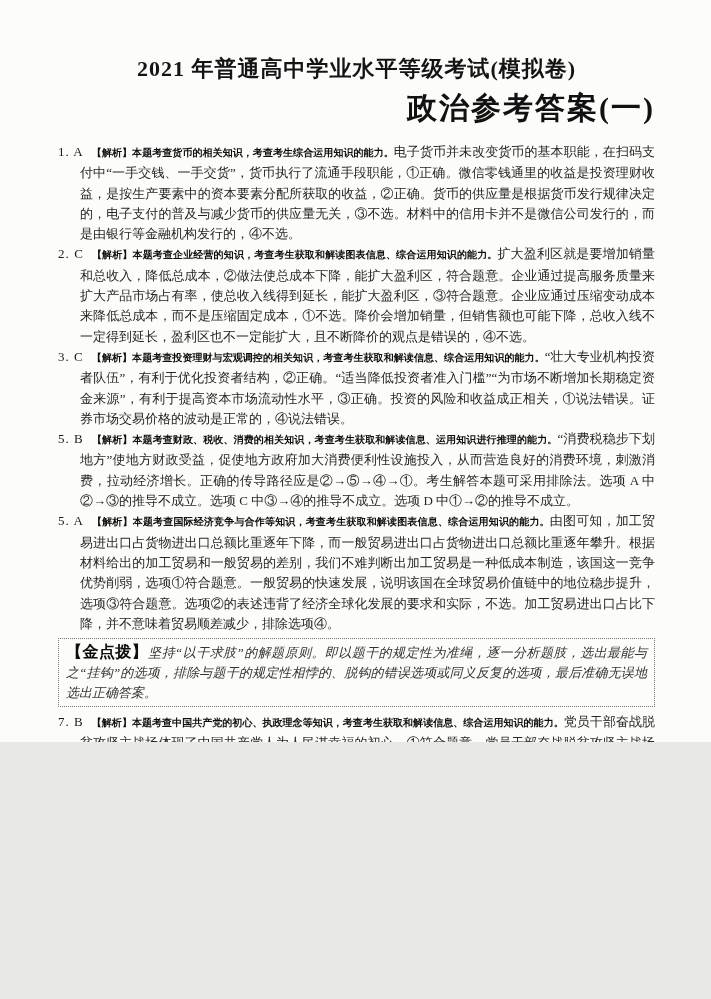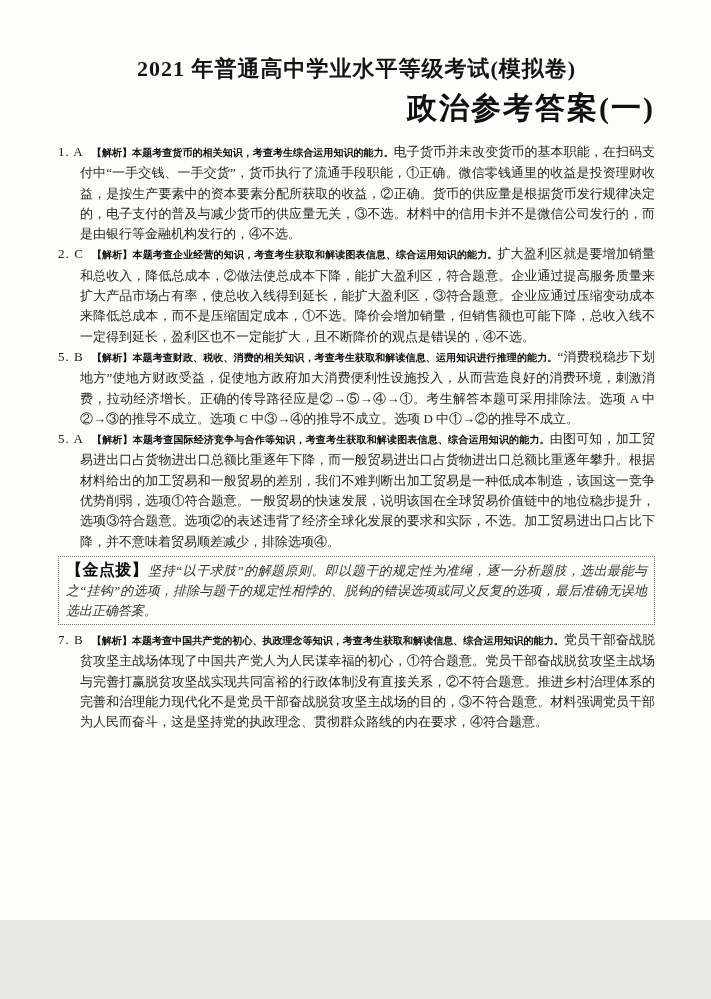--- a/index.html
+++ b/index.html
@@ -1,18 +1,18 @@
 <!DOCTYPE html>
 <html><head>
 <meta charset="utf-8">
 <style>
   html,body { margin:0; padding:0; background:#e8e8e6; }
   .page {
     position:relative;
-    width:711px; height:920px;
+    width:711px; height:742px;
     margin:0 auto;
     background:#fcfcfa;
     color:#1e1e1e;
     font-family:"Liberation Serif","DejaVu Serif",serif;
     overflow:hidden;
     box-sizing:border-box;
   }
   .content { padding:54px 56px 0 58px; }
   .title1 {
     margin:0 0 4px 0;
@@ -98,20 +98,23 @@
     <div class="answers">
 
       <div class="item">
         <span class="head">1. A</span><span class="bold">【解析】本题考查货币的相关知识，考查考生综合运用知识的能力。</span><span class="body-text">电子货币并未改变货币的基本职能，在扫码支付中“一手交钱、一手交货”，货币执行了流通手段职能，①正确。微信零钱通里的收益是投资理财收益，是按生产要素中的资本要素分配所获取的收益，②正确。货币的供应量是根据货币发行规律决定的，电子支付的普及与减少货币的供应量无关，③不选。材料中的信用卡并不是微信公司发行的，而是由银行等金融机构发行的，④不选。</span>
       </div>
 
       <div class="item">
         <span class="head">2. C</span><span class="bold">【解析】本题考查企业经营的知识，考查考生获取和解读图表信息、综合运用知识的能力。</span><span class="body-text">扩大盈利区就是要增加销量和总收入，降低总成本，②做法使总成本下降，能扩大盈利区，符合题意。企业通过提高服务质量来扩大产品市场占有率，使总收入线得到延长，能扩大盈利区，③符合题意。企业应通过压缩变动成本来降低总成本，而不是压缩固定成本，①不选。降价会增加销量，但销售额也可能下降，总收入线不一定得到延长，盈利区也不一定能扩大，且不断降价的观点是错误的，④不选。</span>
       </div>
 
+      <div class="item">
+        <span class="head">3. C</span><span class="bold">【解析】本题考查投资理财与宏观调控的相关知识，考查考生获取和解读信息、综合运用知识的能力。</span><span class="body-text">“壮大专业机构投资者队伍”，有利于优化投资者结构，②正确。“适当降低投资者准入门槛”“为市场不断增加长期稳定资金来源”，有利于提高资本市场流动性水平，③正确。投资的风险和收益成正相关，①说法错误。证券市场交易价格的波动是正常的，④说法错误。</span>
+      </div>
 
       <div class="item">
         <span class="head">5. B</span><span class="bold">【解析】本题考查财政、税收、消费的相关知识，考查考生获取和解读信息、运用知识进行推理的能力。</span><span class="body-text">“消费税稳步下划地方”使地方财政受益，促使地方政府加大消费便利性设施投入，从而营造良好的消费环境，刺激消费，拉动经济增长。正确的传导路径应是②→⑤→④→①。考生解答本题可采用排除法。选项 A 中②→③的推导不成立。选项 C 中③→④的推导不成立。选项 D 中①→②的推导不成立。</span>
       </div>
 
       <div class="item">
         <span class="head">5. A</span><span class="bold">【解析】本题考查国际经济竞争与合作等知识，考查考生获取和解读图表信息、综合运用知识的能力。</span><span class="body-text">由图可知，加工贸易进出口占货物进出口总额比重逐年下降，而一般贸易进出口占货物进出口总额比重逐年攀升。根据材料给出的加工贸易和一般贸易的差别，我们不难判断出加工贸易是一种低成本制造，该国这一竞争优势削弱，选项①符合题意。一般贸易的快速发展，说明该国在全球贸易价值链中的地位稳步提升，选项③符合题意。选项②的表述违背了经济全球化发展的要求和实际，不选。加工贸易进出口占比下降，并不意味着贸易顺差减少，排除选项④。</span>
       </div>
 
       <div class="tip-box">

